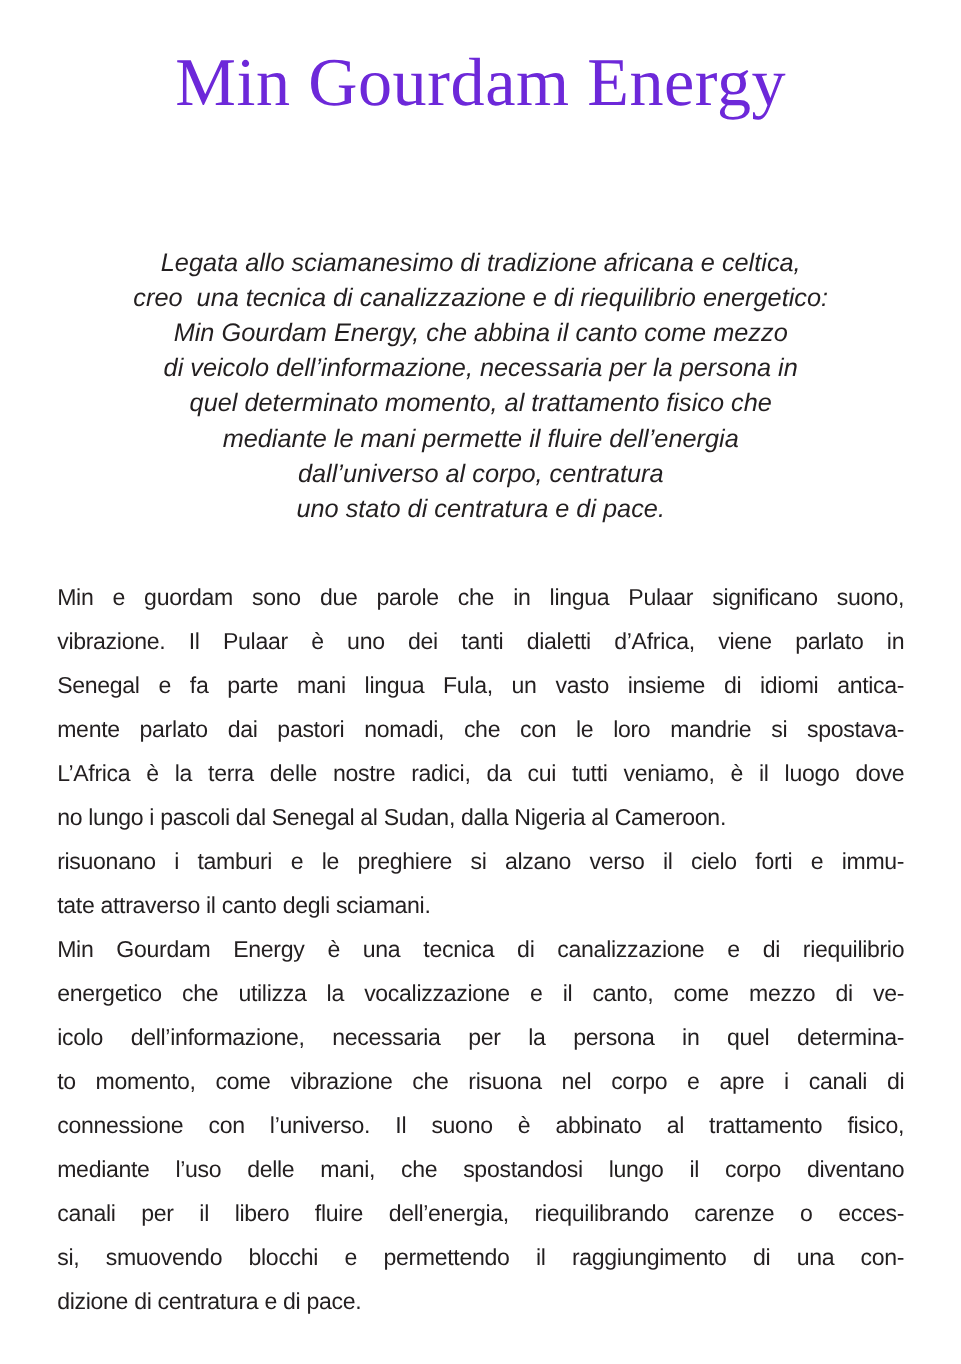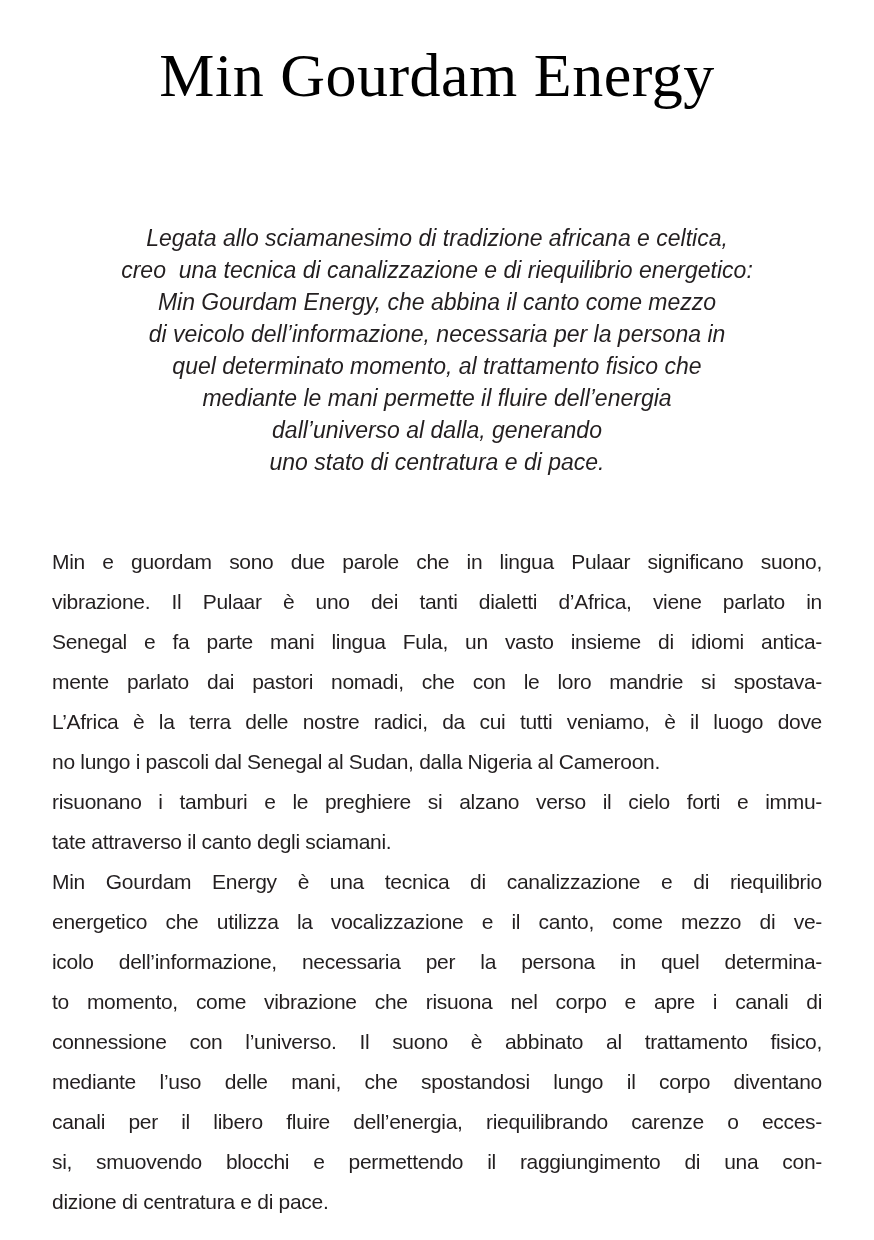--- a/index.html
+++ b/index.html
@@ -31,49 +31,49 @@
     font-style: italic;
     font-weight: 500;
     font-size: 23px;
     line-height: 32px;
   }
   .intro-line {
     white-space: pre-wrap; 
   }
   .body-block {
     width: 770px;
-    margin: 64px auto 0 auto;
+    margin: 46px auto 0 auto;
     font-size: 21px;
     letter-spacing: -0.3px;
     line-height: 40px;
   }
   .body-line {
     text-align: left;
     white-space: normal;
   }
   .body-line.just {
     text-align: justify;
     text-align-last: justify;
     text-justify: inter-word;
   }
 </style>
 </head>
 <body>
 
 <div class="page" style="color: rgb(35, 31, 32);">
-  <h1 class="title" style="color: #000000;">Min Gourdam Energy</h1>
+  <h1 class="title" style="color: #6d28d9;">Min Gourdam Energy</h1>
 
   <div class="intro">
       <div class="intro-line">Legata allo sciamanesimo di tradizione africana e celtica,</div>
       <div class="intro-line">creo  una tecnica di canalizzazione e di riequilibrio energetico:</div>
       <div class="intro-line">Min Gourdam Energy, che abbina il canto come mezzo</div>
       <div class="intro-line">di veicolo dell’informazione, necessaria per la persona in</div>
       <div class="intro-line">quel determinato momento, al trattamento fisico che</div>
       <div class="intro-line">mediante le mani permette il fluire dell’energia</div>
-      <div class="intro-line">dall’universo al dalla, generando</div>
+      <div class="intro-line">dall’universo al corpo, centratura</div>
       <div class="intro-line">uno stato di centratura e di pace.</div>
     </div>
 
   <div class="body-block">
       <div class="body-line just">Min e guordam sono due parole che in lingua Pulaar significano suono,</div>
       <div class="body-line just">vibrazione. Il Pulaar è uno dei tanti dialetti d’Africa, viene parlato in</div>
       <div class="body-line just">Senegal e fa parte mani lingua Fula, un vasto insieme di idiomi antica-</div>
       <div class="body-line just">mente parlato dai pastori nomadi, che con le loro mandrie si spostava-</div>
       <div class="body-line just">L’Africa è la terra delle nostre radici, da cui tutti veniamo, è il luogo dove</div>
       <div class="body-line">no lungo i pascoli dal Senegal al Sudan, dalla Nigeria al Cameroon.</div>

